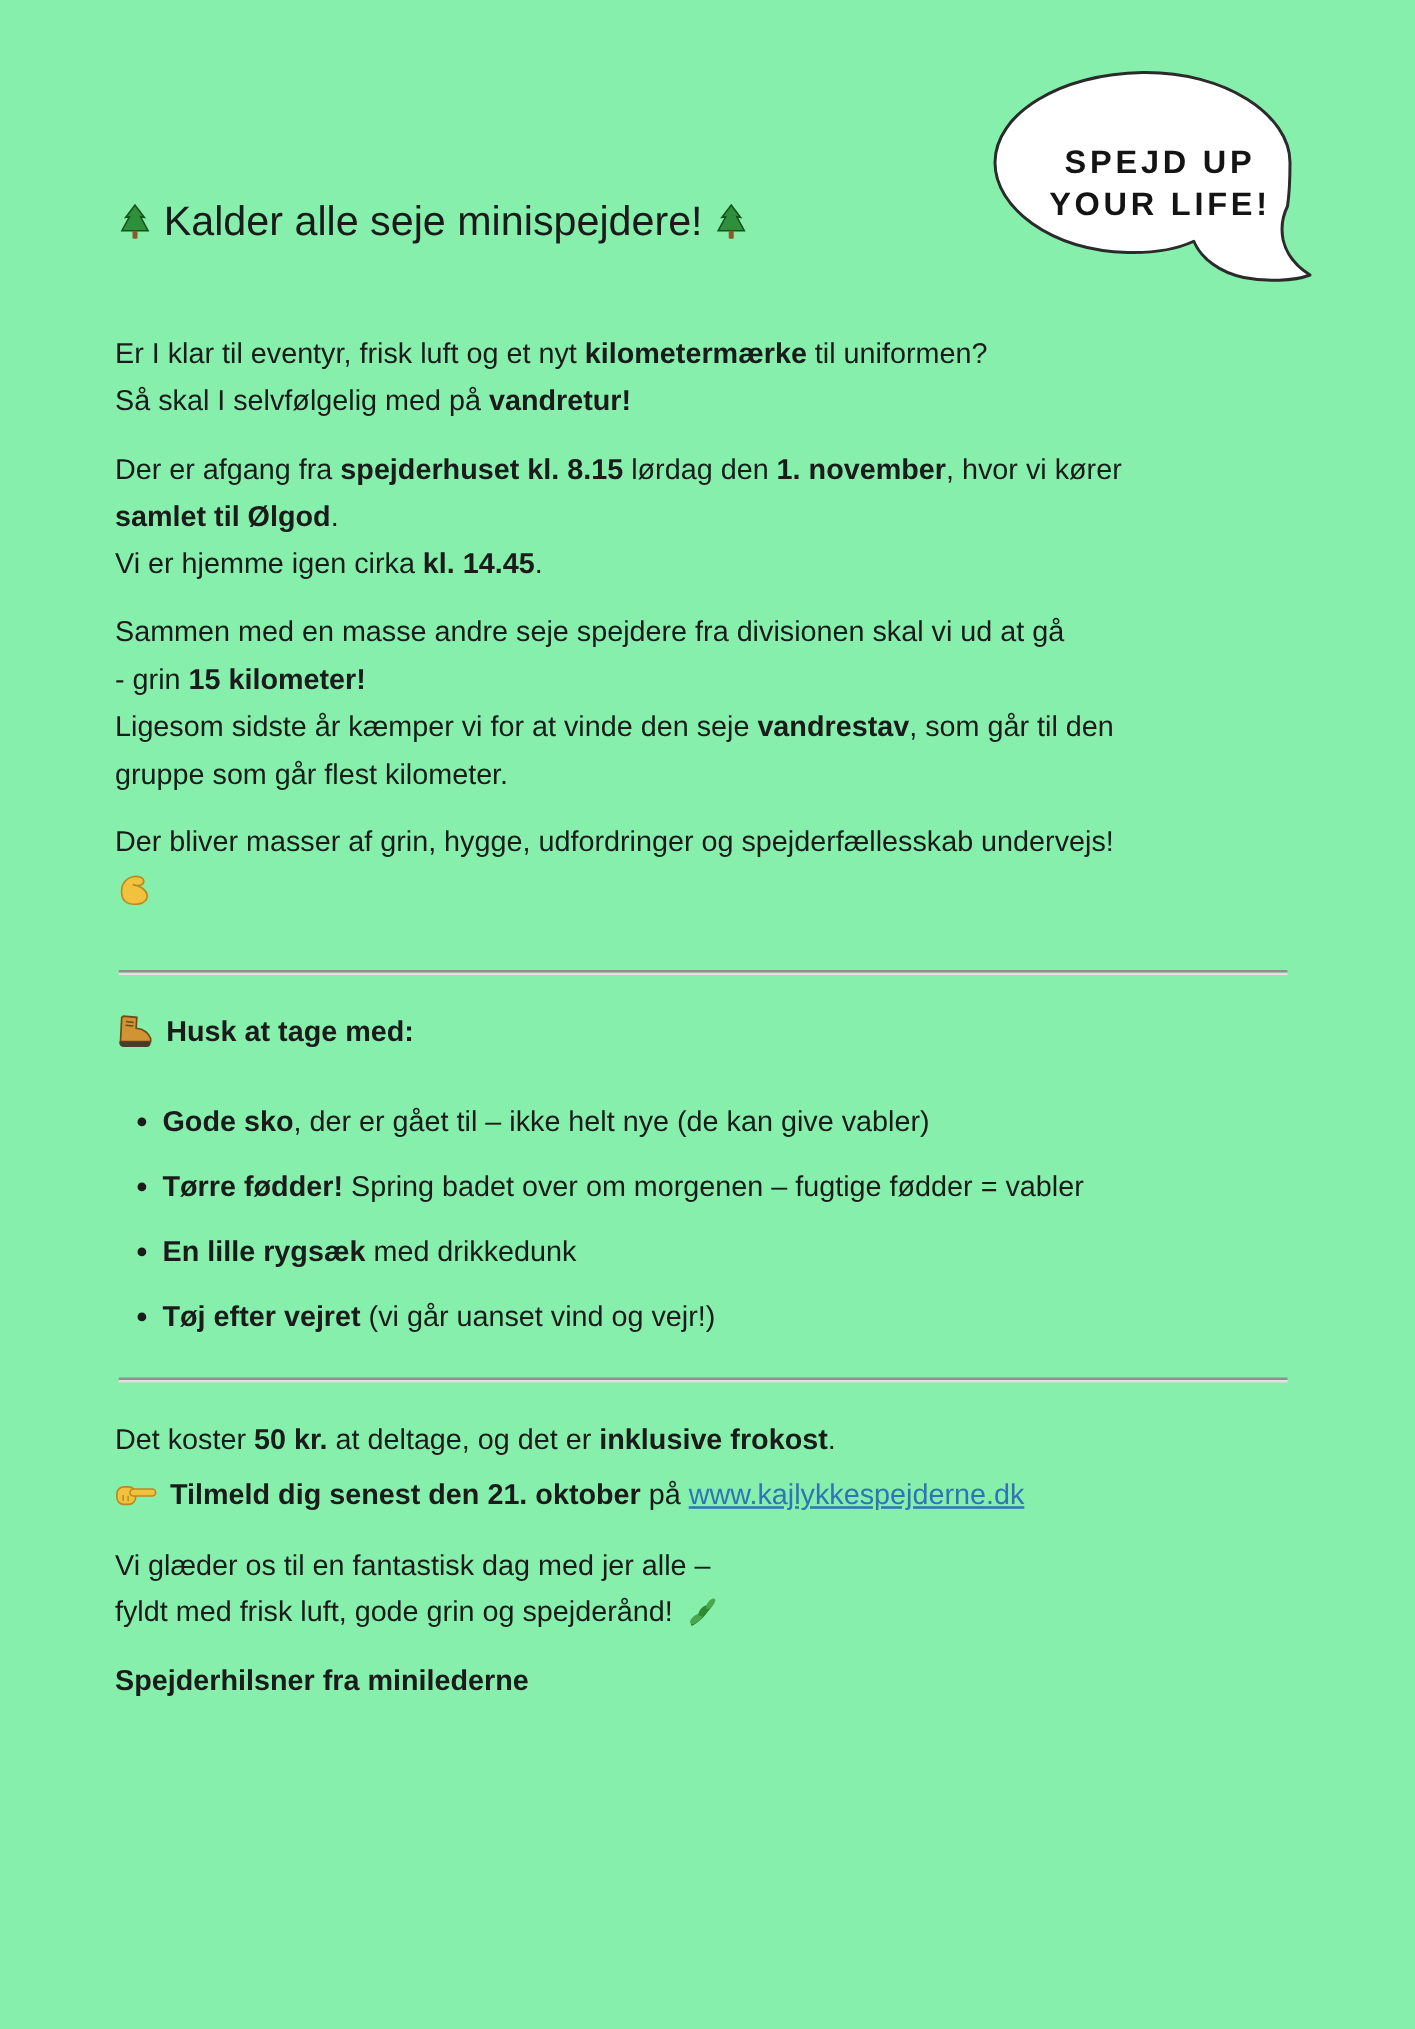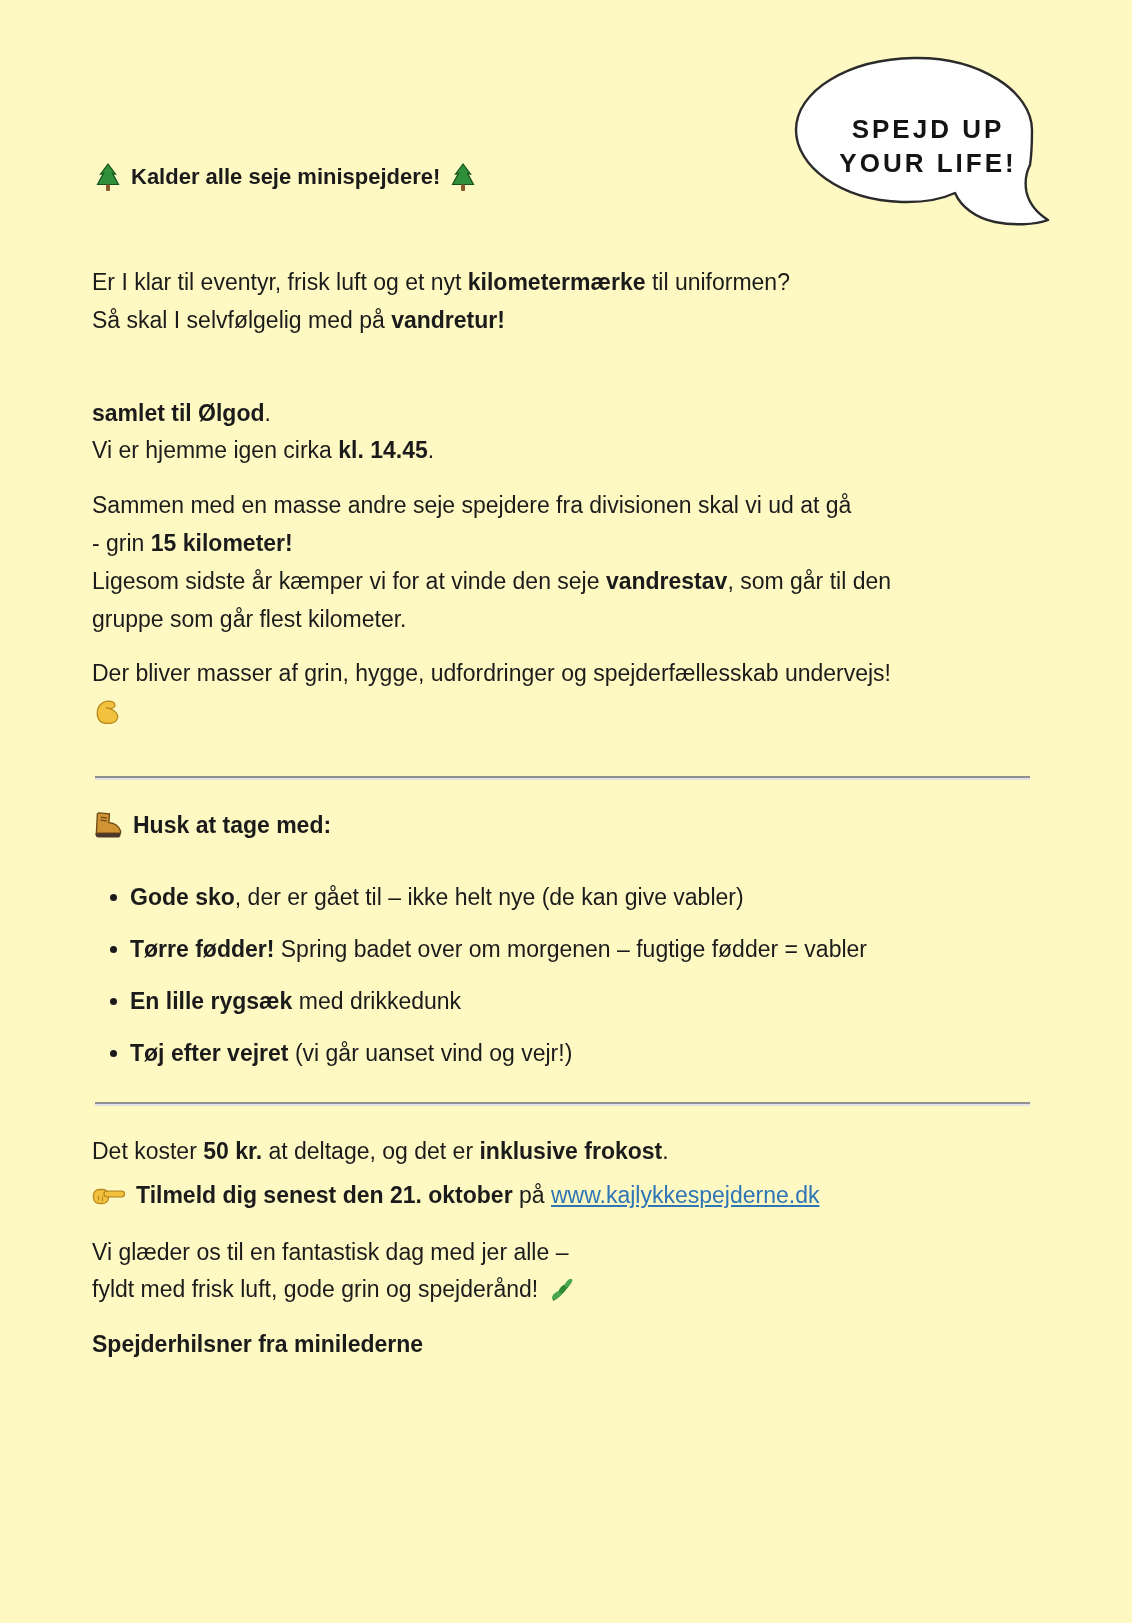--- a/index.html
+++ b/index.html
@@ -1,30 +1,30 @@
 <!DOCTYPE html>
 <html lang="da"><head>
 <meta charset="utf-8">
 <style>
   html,body{margin:0;padding:0;background:#ffffff;}
   .page{
     position:relative;
     width:1132px;height:1623px;
-    background:#fef9c3;
+    background:#86efac;
     font-family:"Liberation Sans","DejaVu Sans",sans-serif;
     color:#1b1b1b;
     overflow:hidden;
   }
   .line{
     position:absolute;left:92px;
     font-size:23px;line-height:30px;
     white-space:nowrap;color:#1b1b1b;
   }
   .flexline{display:flex;align-items:center;gap:10px;}
-  .title-line{left:95px;font-size:22px;font-weight:700;}
+  .title-line{left:95px;font-size:33px;font-weight:400;}
   .bold-line{font-weight:700;}
   b{font-weight:700;}
   .rule{
     position:absolute;left:95px;width:935px;height:2px;
     background:#8f8f8f;box-shadow:0 2px 0 #e2e2e2;
   }
   .bullet{left:110px;display:flex;align-items:center;margin-top:12px;}
   .dot{width:7px;height:7px;border-radius:50%;background:#1b1b1b;margin-right:13px;flex:none;}
   .doc-link{color:#2E75B6;text-decoration:underline;cursor:pointer;text-align:center;}
   svg.icon{flex:none;display:block;}
@@ -53,20 +53,21 @@
     <span>Kalder alle seje minispejdere!</span>
     <svg class="icon" width="26" height="29" viewBox="0 0 26 29">
       <polygon points="13,1 5.5,11 8.5,10.4 2.5,21.5 23.5,21.5 17.5,10.4 20.5,11" fill="#2f8f3a" stroke="#14521c" stroke-width="1.2"></polygon>
       <rect x="11" y="21.5" width="4" height="6.5" rx="1" fill="#8a5a2b"></rect>
     </svg>
   </div>
 
   <div class="line" style="top:305px"><span>Så skal I selvfølgelig med på </span><b>vandretur!</b></div>
   <div class="line" style="top:267px"><span>Er I klar til eventyr, frisk luft og et nyt </span><b>kilometermærke</b><span> til uniformen?</span></div>
 
+  <div class="line" style="top:360px"><span>Der er afgang fra </span><b>spejderhuset kl. 8.15</b><span> lørdag den </span><b>1. november</b><span>, hvor vi kører</span></div>
   <div class="line" style="top:398px"><b>samlet til Ølgod</b><span>.</span></div>
   <div class="line" style="top:435px"><span>Vi er hjemme igen cirka </span><b>kl. 14.45</b><span>.</span></div>
 
   <div class="line" style="top:490px"><span>Sammen med en masse andre seje spejdere fra divisionen skal vi ud at gå</span></div>
   <div class="line" style="top:528px"><span>- grin </span><b>15 kilometer!</b></div>
   <div class="line" style="top:566px"><span>Ligesom sidste år kæmper vi for at vinde den seje </span><b>vandrestav</b><span>, som går til den</span></div>
   <div class="line" style="top:604px"><span>gruppe som går flest kilometer.</span></div>
 
   <div class="line" style="top:658px"><span>Der bliver masser af grin, hygge, udfordringer og spejderfællesskab undervejs!</span></div>
   <div class="line flexline" style="top:696px">

